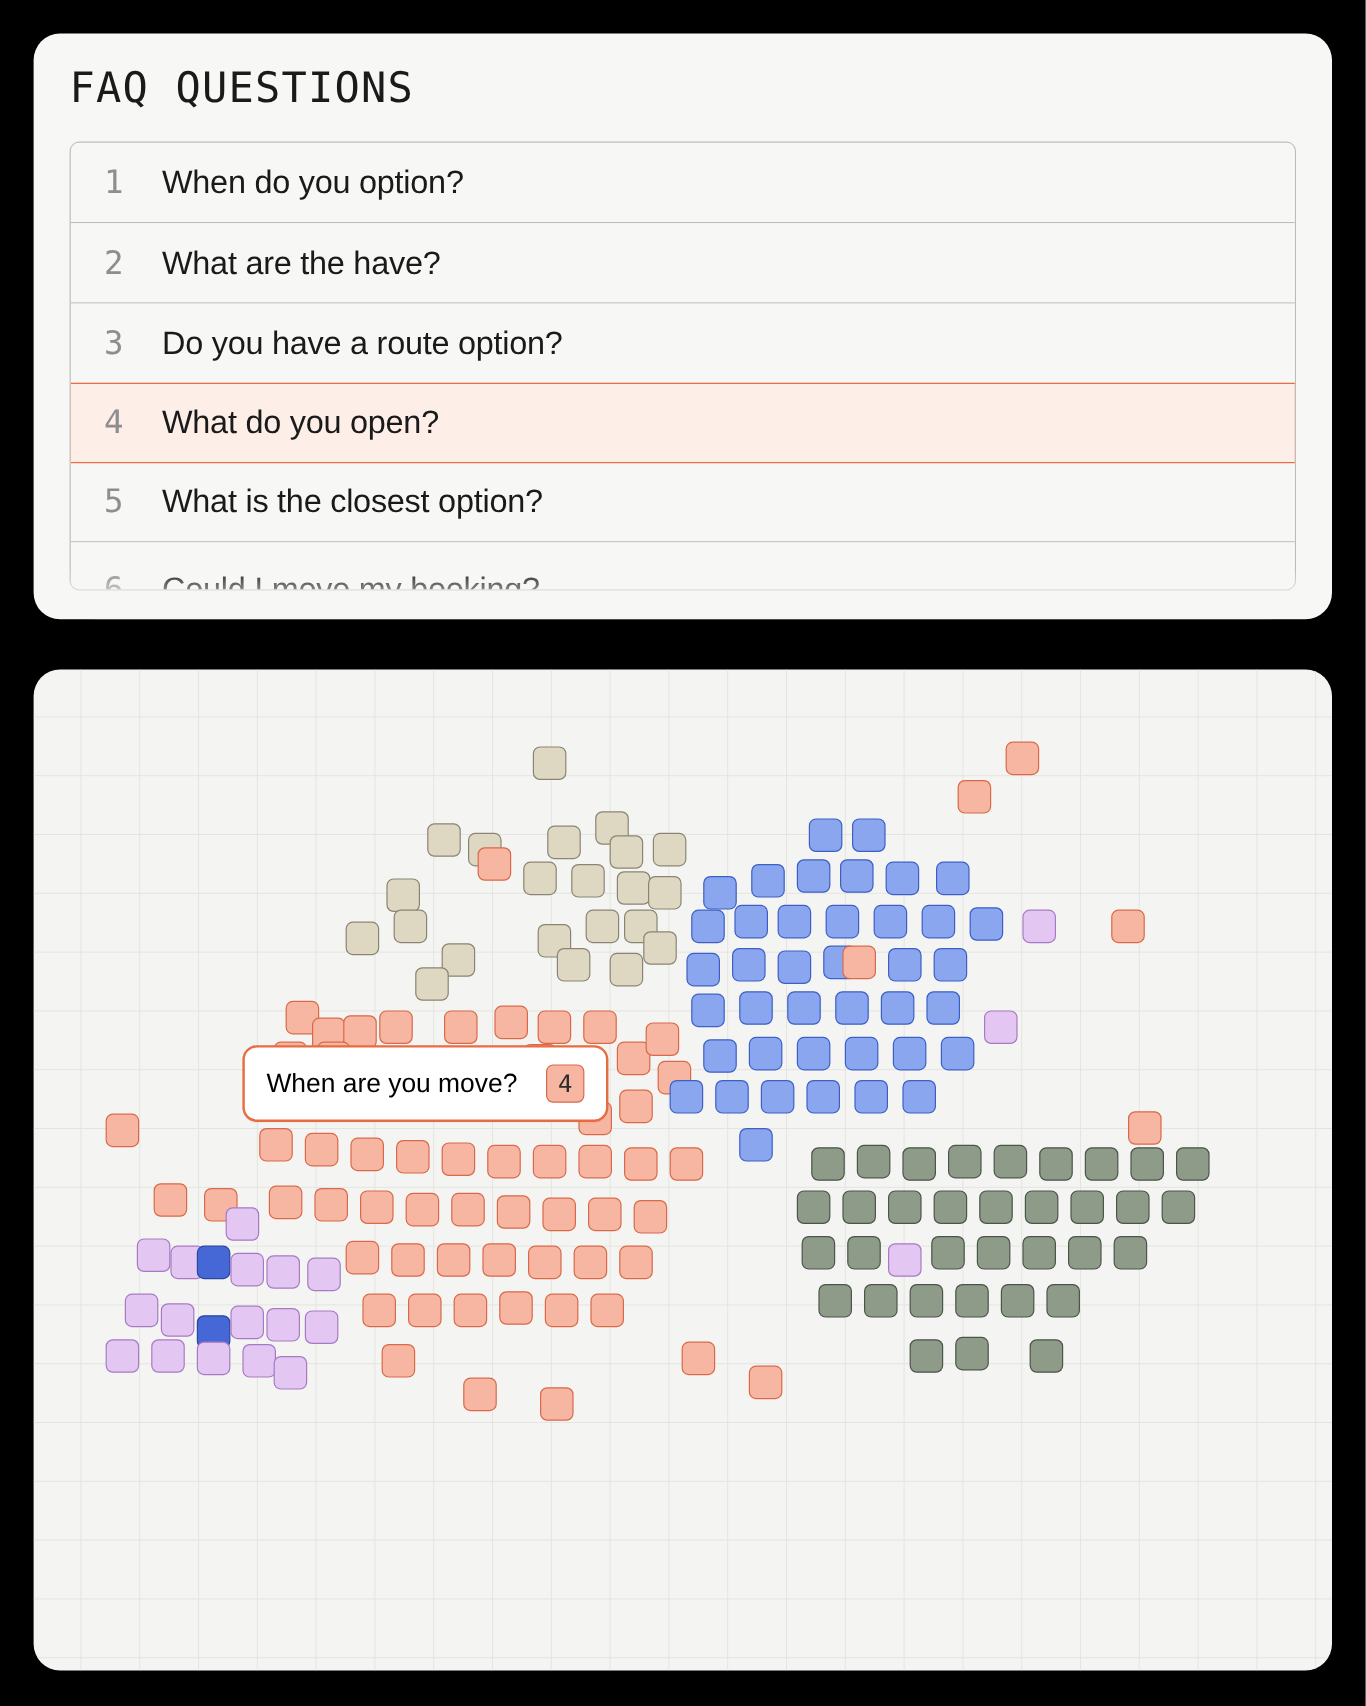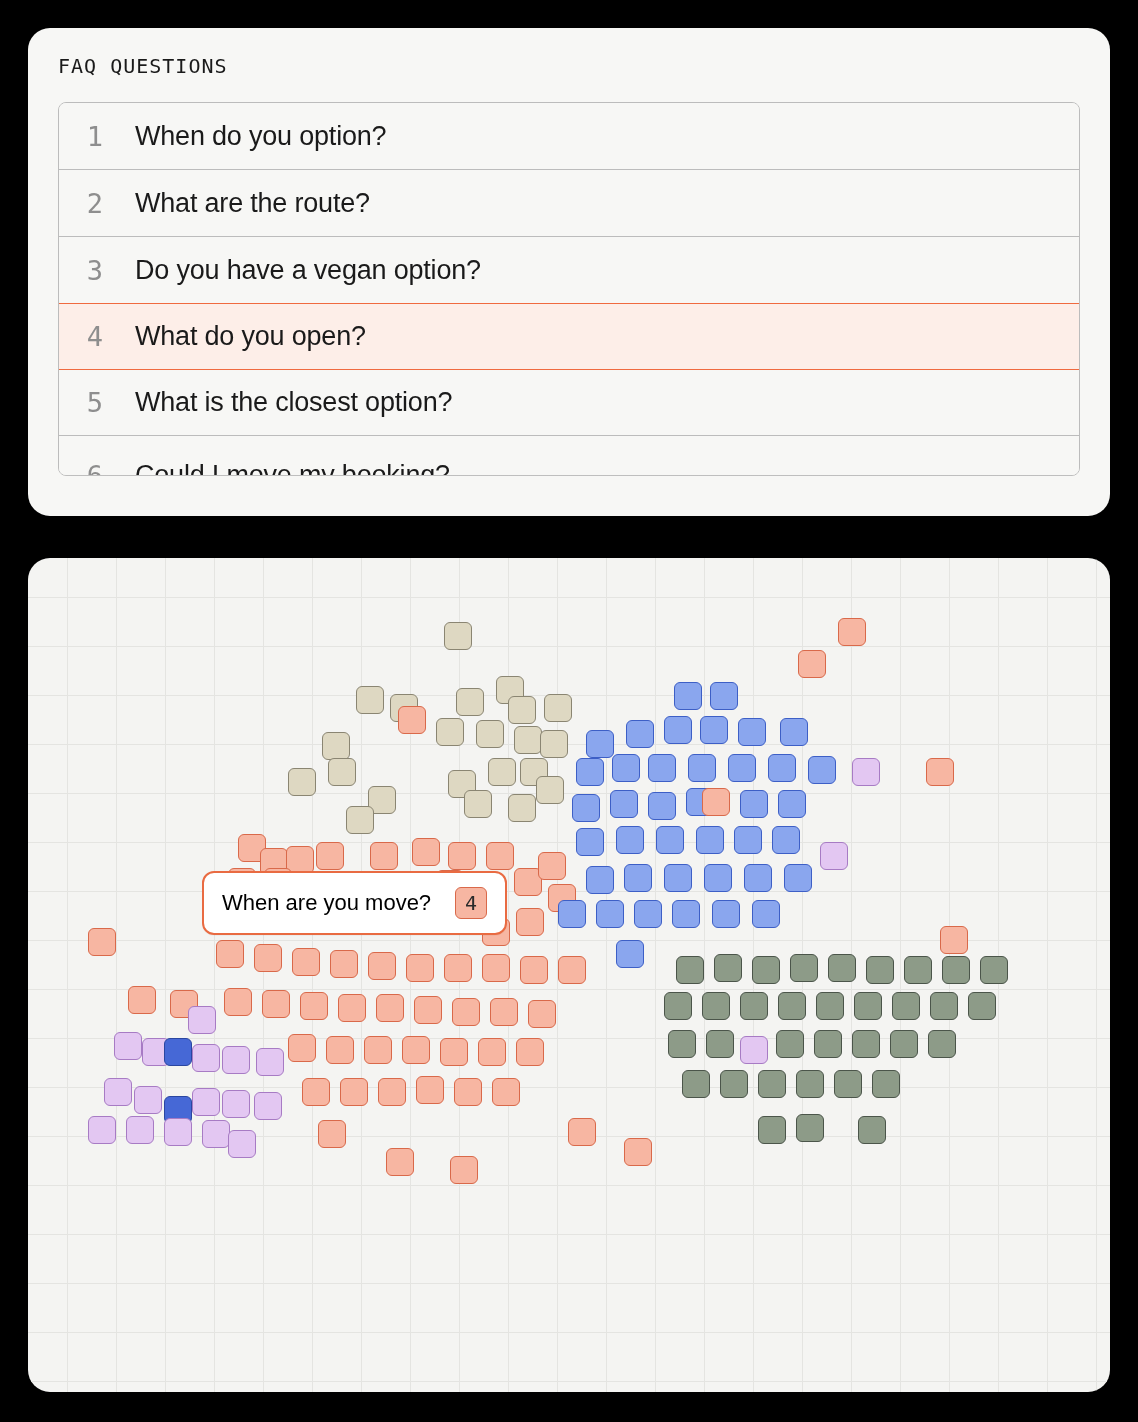--- a/index.html
+++ b/index.html
@@ -18,21 +18,21 @@
     border-radius: 22px;
     overflow: hidden;
     position: relative;
   }
   
   .faq-panel {
     height: 488px;
     padding: 26px 30px 0 30px;
   }
   .faq-title {
-    font-size: 20px;
+    font-size: 35px;
     letter-spacing: 1px;
     color: #1a1a1a;
     margin-bottom: 24px;
     font-weight: 400;
   }
   .faq-list {
     border: 1px solid #bcbcbc;
     border-radius: 8px;
     overflow: hidden;
     height: 374px;
@@ -150,25 +150,25 @@
 
 <div class="panel faq-panel">
   <div class="faq-title">FAQ QUESTIONS</div>
   <div class="faq-list" id="faq-list">
       <div class="faq-item">
         <span class="num">1</span>
         <span class="q">When do you option?</span>
       </div>
       <div class="faq-item">
         <span class="num">2</span>
-        <span class="q">What are the route?</span>
+        <span class="q">What are the have?</span>
       </div>
       <div class="faq-item">
         <span class="num">3</span>
-        <span class="q">Do  you have a vegan option?</span>
+        <span class="q">Do  you have a route option?</span>
       </div>
       <div class="faq-item highlight">
         <span class="num">4</span>
         <span class="q">What do you open?</span>
       </div>
       <div class="faq-item">
         <span class="num">5</span>
         <span class="q">What is the closest option?</span>
       </div>
       <div class="faq-item cutoff">

